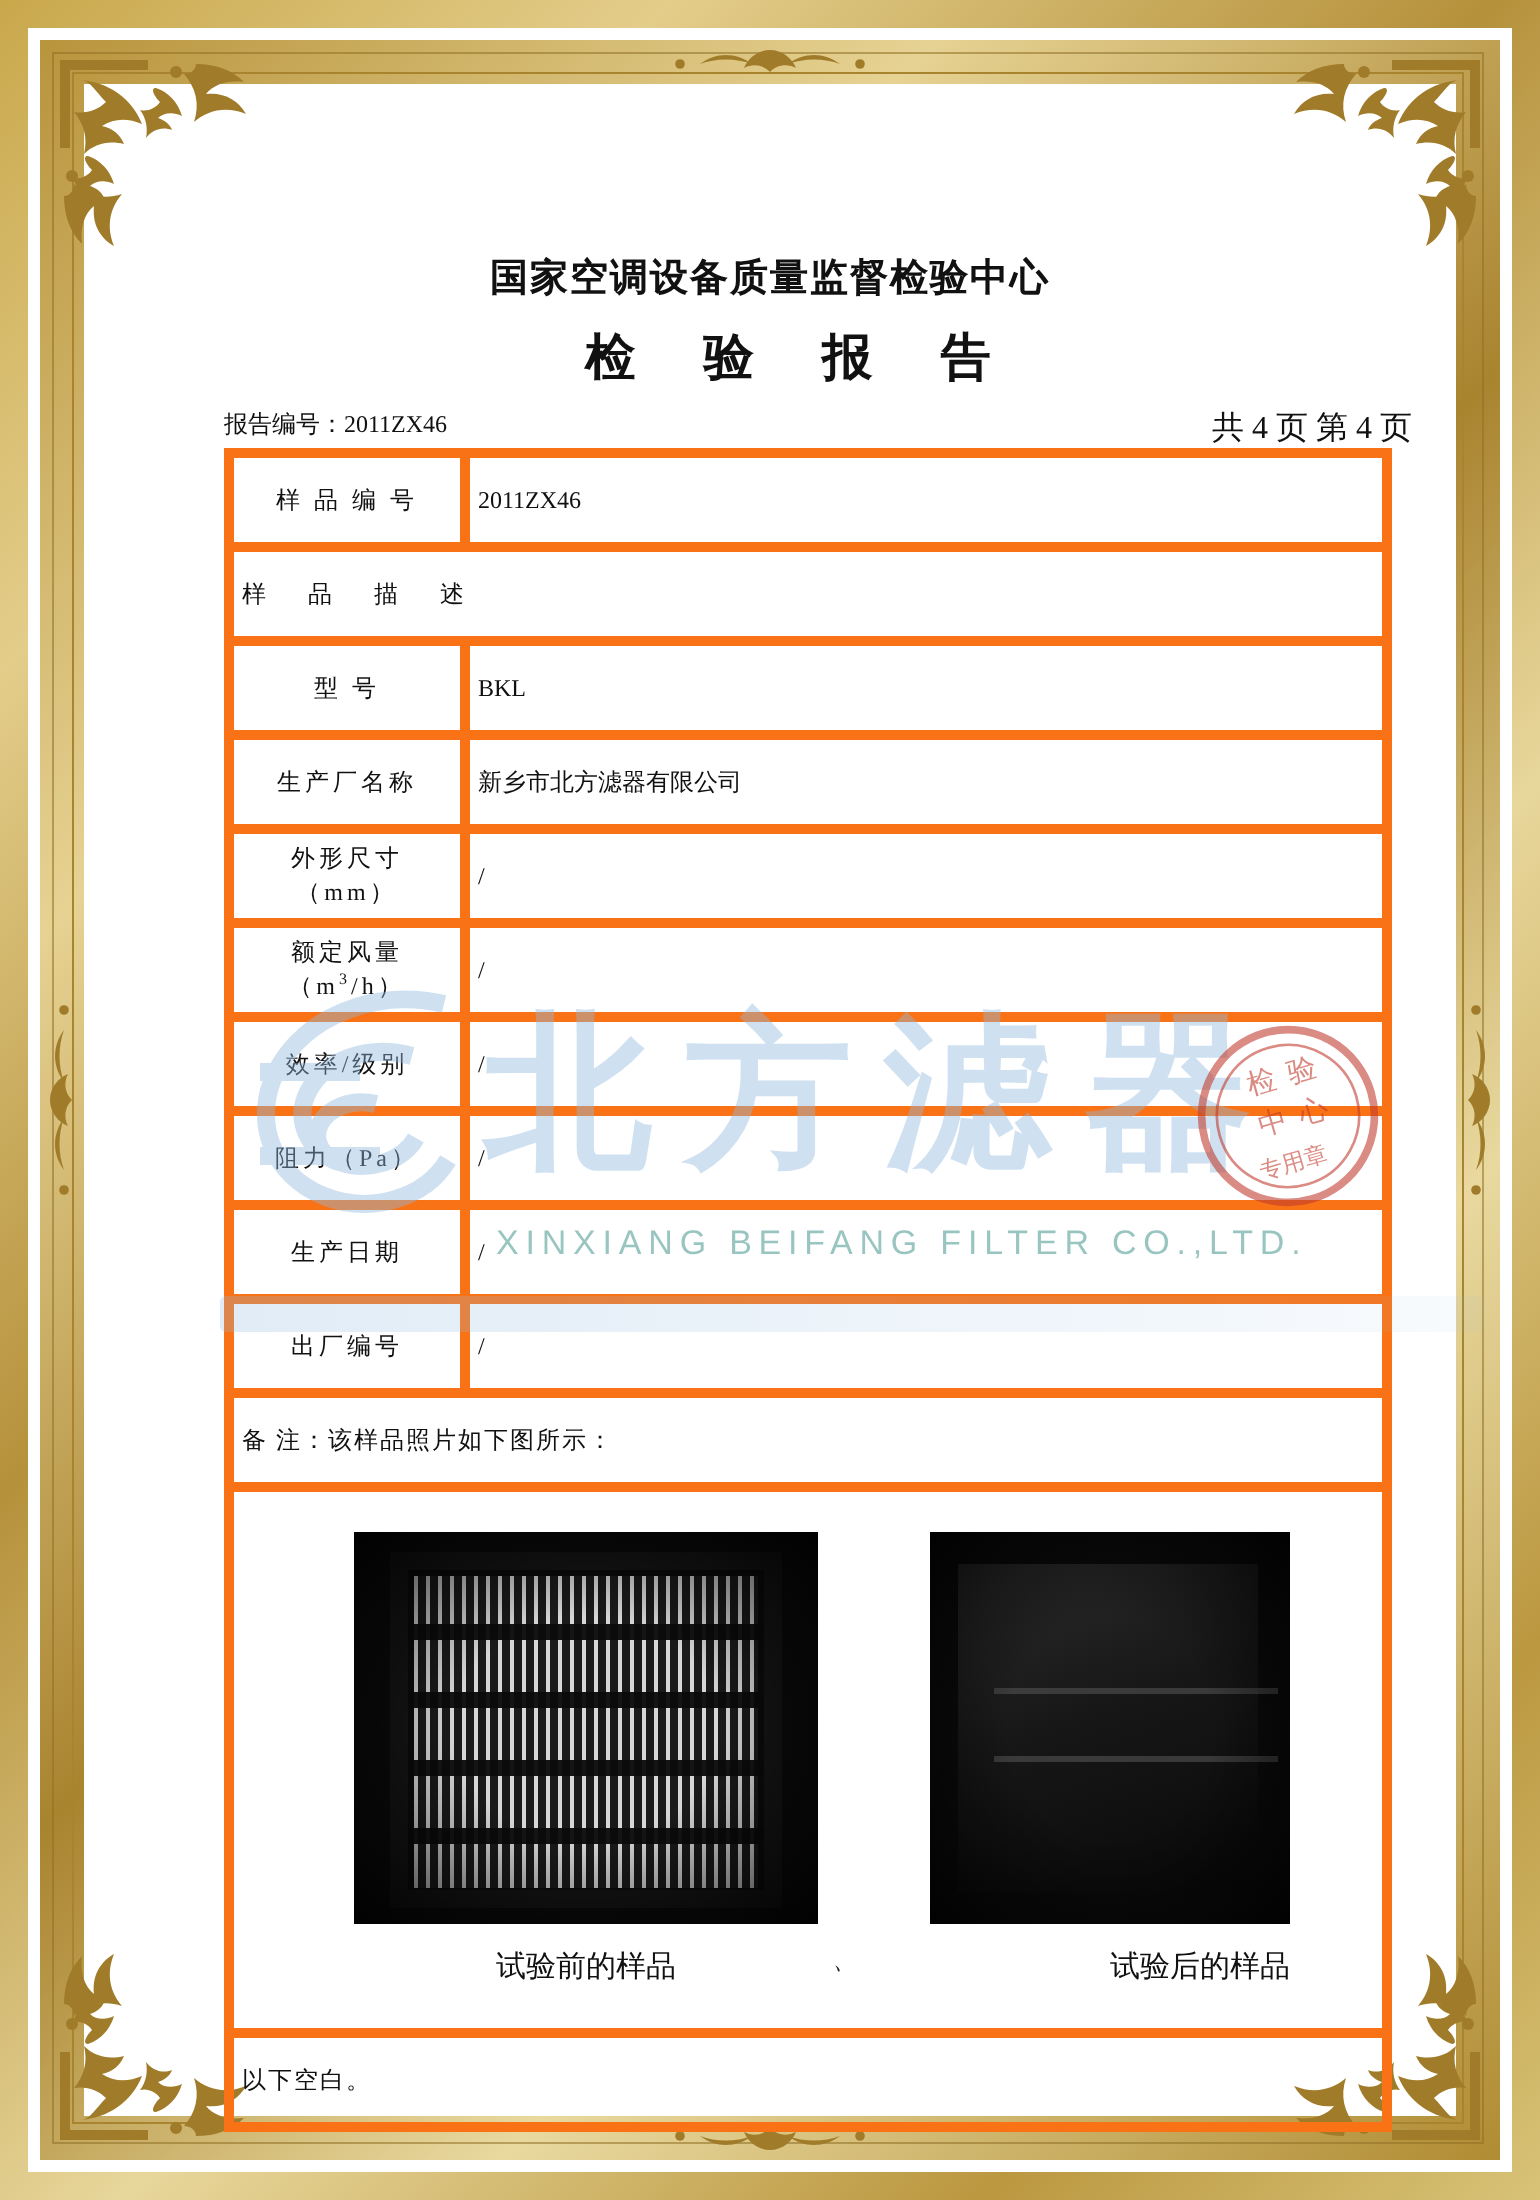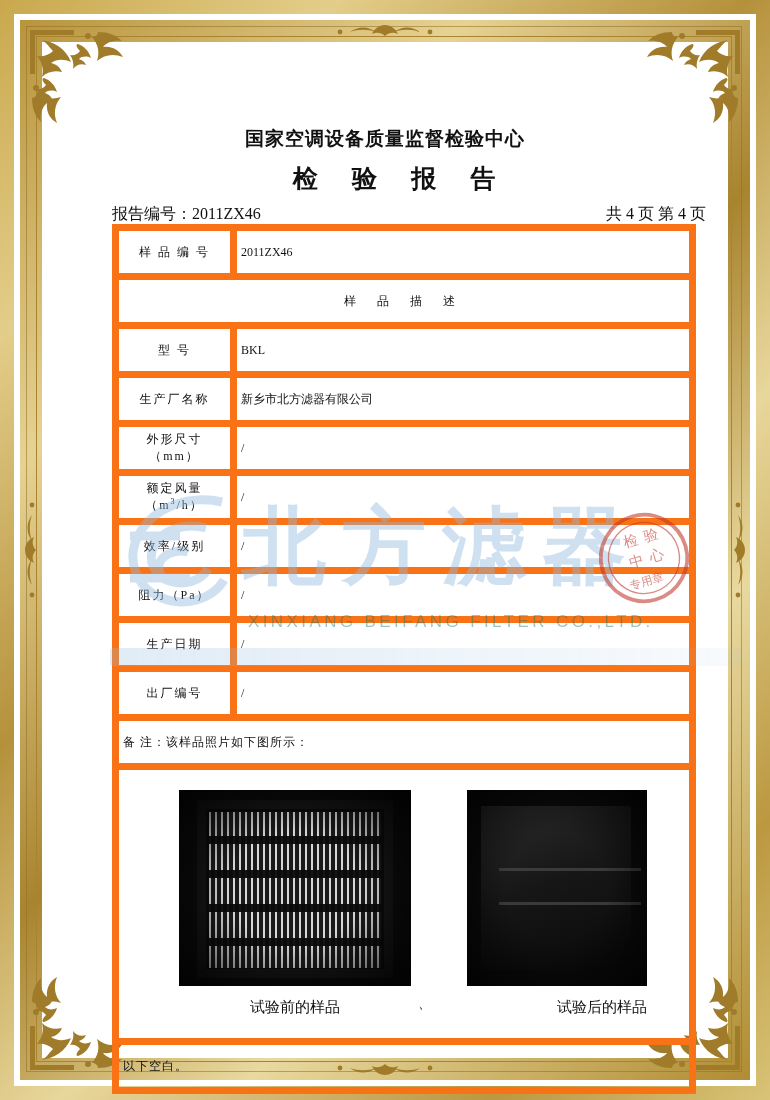--- a/index.html
+++ b/index.html
@@ -102,21 +102,21 @@
     font-size: 25px;
     font-weight: bold;
     letter-spacing: 14px;
     color: #111;
     padding-left: 16px;
   }
 
   .report-no {
     position: absolute;
     top: 162px; left: 70px;
-    font-size: 16px;
+    font-size: 12px;
     color: #111;
     white-space: nowrap;
   }
   .page-no {
     position: absolute;
     top: 162px; right: 22px;
     font-size: 16px;
     color: #111;
     white-space: nowrap;
   }
@@ -124,38 +124,38 @@
   
   table.main {
     position: absolute;
     top: 182px;
     left: 70px;
     width: 584px;
     border-collapse: collapse;
     table-layout: fixed;
   }
   table.main td {
-    border: 7px solid #f97316;
+    border: 5px solid #f97316;
     font-size: 12px;
     color: #111;
     padding: 4px;
     height: 34px;
     vertical-align: middle;
   }
   td.lbl {
     width: 118px;
     text-align: center;
     letter-spacing: 2px;
   }
   td.val {
     padding-left: 14px;
     font-size: 11.5px;
   }
   td.section {
-    text-align: center;
+    text-align: left;
     letter-spacing: 9px;
     font-size: 12.5px;
     height: 30px;
     font-family: Liberation Serif, serif;
   }
   td.remark {
     padding-left: 6px;
     font-size: 11.5px;
     letter-spacing: 1px;
     height: 26px;

